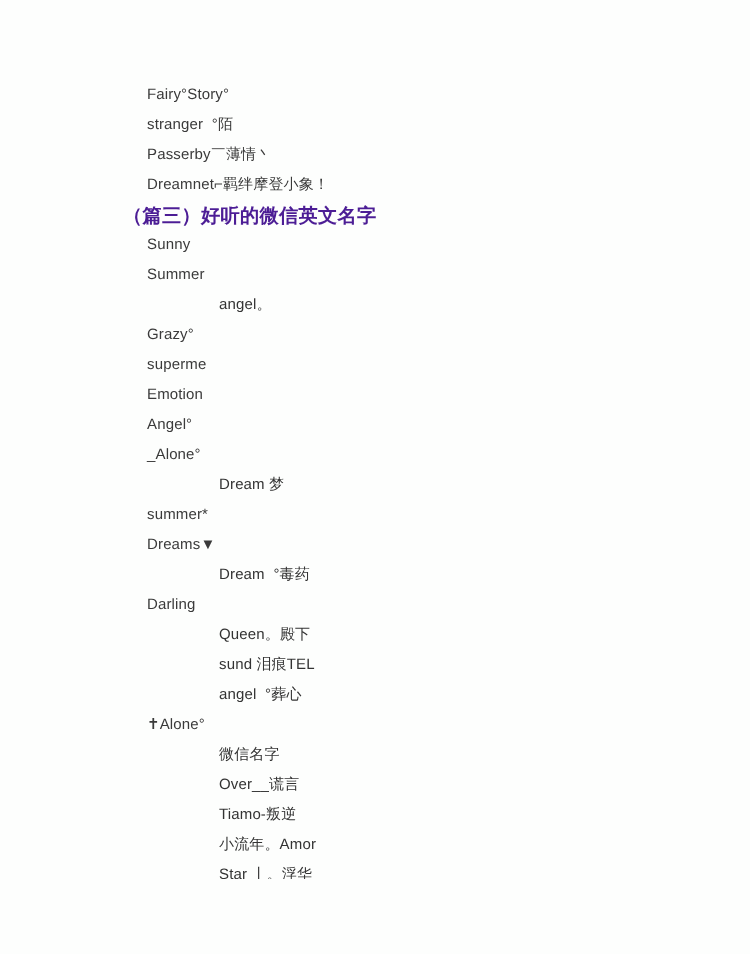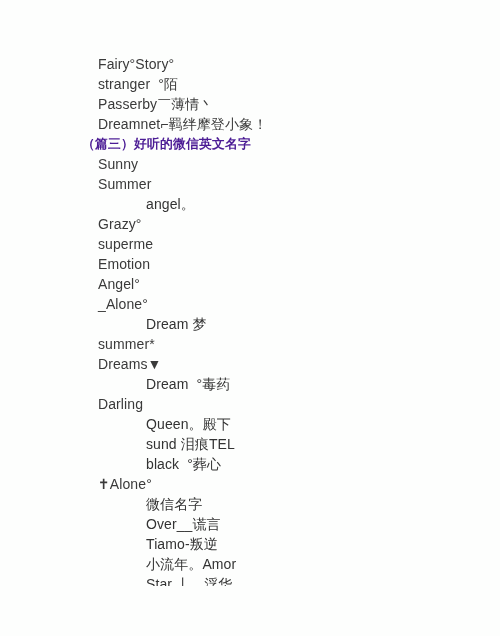--- a/index.html
+++ b/index.html
@@ -26,21 +26,21 @@
   }
 
   .content {
     position: absolute;
     left: 0;
     top: 54px;
     width: 500px;
   }
 
   .line {
-    font-size: 14px;
+    font-size: 10px;
     line-height: 20px;
     height: 20px;
     color: #3a3a3a;
     padding-left: 98px;
     white-space: pre;
     letter-spacing: 0.1px;
   }
 
   .line.cjk {
     color: #333333;
@@ -85,21 +85,21 @@
     <div class="line">Emotion</div>
     <div class="line">Angel°</div>
     <div class="line">_Alone°</div>
     <div class="line cjk">Dream 梦</div>
     <div class="line">summer*</div>
     <div class="line">Dreams▼</div>
     <div class="line cjk">Dream  °毒药</div>
     <div class="line">Darling</div>
     <div class="line cjk">Queen。殿下</div>
     <div class="line cjk">sund 泪痕TEL</div>
-    <div class="line cjk">black  °葬心</div>
+    <div class="line cjk">angel  °葬心</div>
     <div class="line">✝Alone°</div>
     <div class="line cjk">微信名字</div>
     <div class="line cjk">Over__谎言</div>
     <div class="line cjk">Tiamo-叛逆</div>
     <div class="line cjk">小流年。Amor</div>
     <div class="line cjk clip-last">Star 丨。浮华</div>
 
   </div>
 
 </div>

